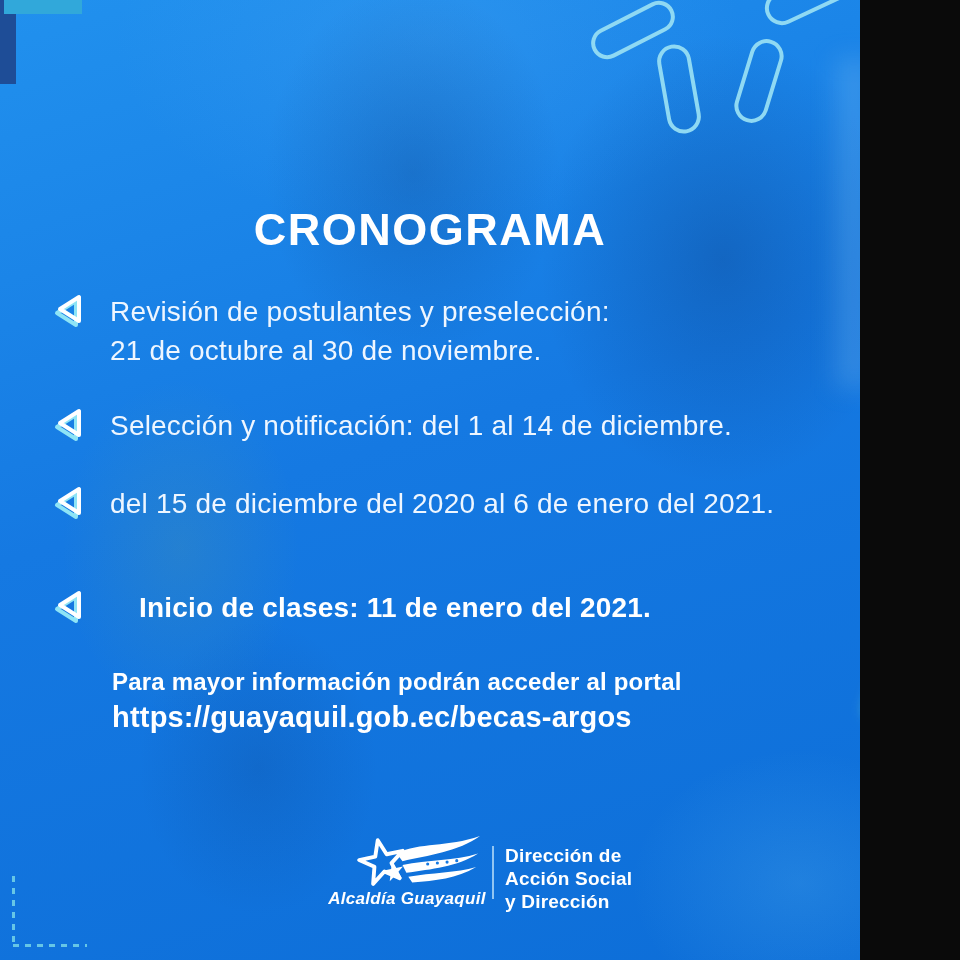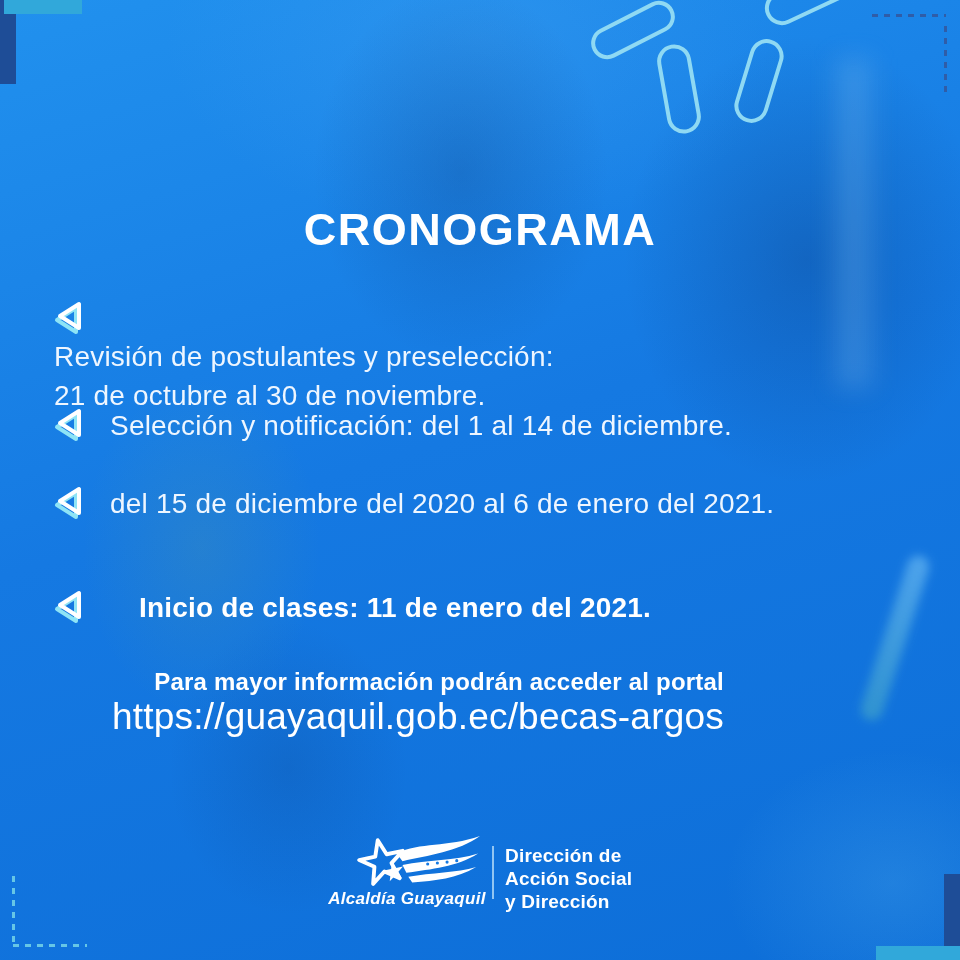--- a/index.html
+++ b/index.html
@@ -1,17 +1,17 @@
 <!DOCTYPE html>
 <html><head>
 <meta charset="utf-8">
 <style>
   html,body{margin:0;padding:0;background:#0a0a0a;}
   .canvas{
-    position:relative;width:960px;height:960px;overflow:hidden;
+    position:relative;width:860px;height:960px;overflow:hidden;
     font-family:"Liberation Sans",sans-serif;
     background:
       radial-gradient(ellipse 210px 270px at 48% 18%, rgba(14,66,138,.30), transparent 70%),
       radial-gradient(ellipse 260px 320px at 84% 27%, rgba(10,58,128,.34), transparent 70%),
       radial-gradient(ellipse 170px 240px at 21% 57%, rgba(150,185,95,.12), transparent 70%),
       radial-gradient(ellipse 170px 210px at 30% 80%, rgba(14,66,138,.22), transparent 70%),
       radial-gradient(ellipse 240px 190px at 93% 92%, rgba(115,205,245,.18), transparent 70%),
       radial-gradient(ellipse 420px 260px at 50% 4%, rgba(80,170,245,.25), transparent 75%),
       linear-gradient(163deg,#2191ee 0%,#1579e2 46%,#0d6ed8 100%);
   }
@@ -43,29 +43,29 @@
   .ray-b{left:762px;top:-22px;width:88px;height:26px;transform:rotate(-25deg);}
   .ray-c{left:662px;top:44px;width:26px;height:82px;transform:rotate(-10deg);}
   .ray-d{left:742px;top:38px;width:26px;height:78px;transform:rotate(17deg);}
   
   .title{position:absolute;left:0;right:0;top:204px;text-align:center;
     color:#ffffff;font-size:45px;font-weight:bold;letter-spacing:1.5px;}
   
   .item{position:absolute;left:54px;display:flex;align-items:flex-start;}
   .item .bullet{flex:0 0 auto;margin-top:2px;margin-right:26px;}
   .item .lines{color:#eef6ff;font-size:28px;line-height:39px;letter-spacing:.2px;}
-  .item-1{top:299px;flex-direction:column;}
+  .item-1{top:292px;}
   .item-2{top:406px;}
   .item-3{top:484px;}
   .item-4{top:588px;gap:29px;}
   .item-4 .lines{font-weight:bold;color:#ffffff;}
   
   .portal{position:absolute;left:112px;top:666px;color:#ffffff;}
   .portal-info{font-size:24px;font-weight:bold;line-height:32px;letter-spacing:.2px;text-align:right;}
-  .portal-url{font-size:37px;font-weight:normal;line-height:38px;letter-spacing:.2px;}
+  .portal-url{font-size:29px;font-weight:bold;line-height:38px;letter-spacing:.2px;}
   
   .logo{position:absolute;left:352px;top:834px;}
   .brand-name{position:absolute;left:322px;top:889px;width:170px;text-align:center;
     color:#ffffff;font-size:17px;font-weight:bold;font-style:italic;letter-spacing:.3px;}
   .divider{position:absolute;left:492px;top:846px;width:2px;height:53px;background:rgba(190,225,250,.75);}
   .dept{position:absolute;left:505px;top:844px;color:#ffffff;
     font-size:19px;font-weight:bold;line-height:23px;letter-spacing:.2px;}
 </style>
 </head>
 <body>

